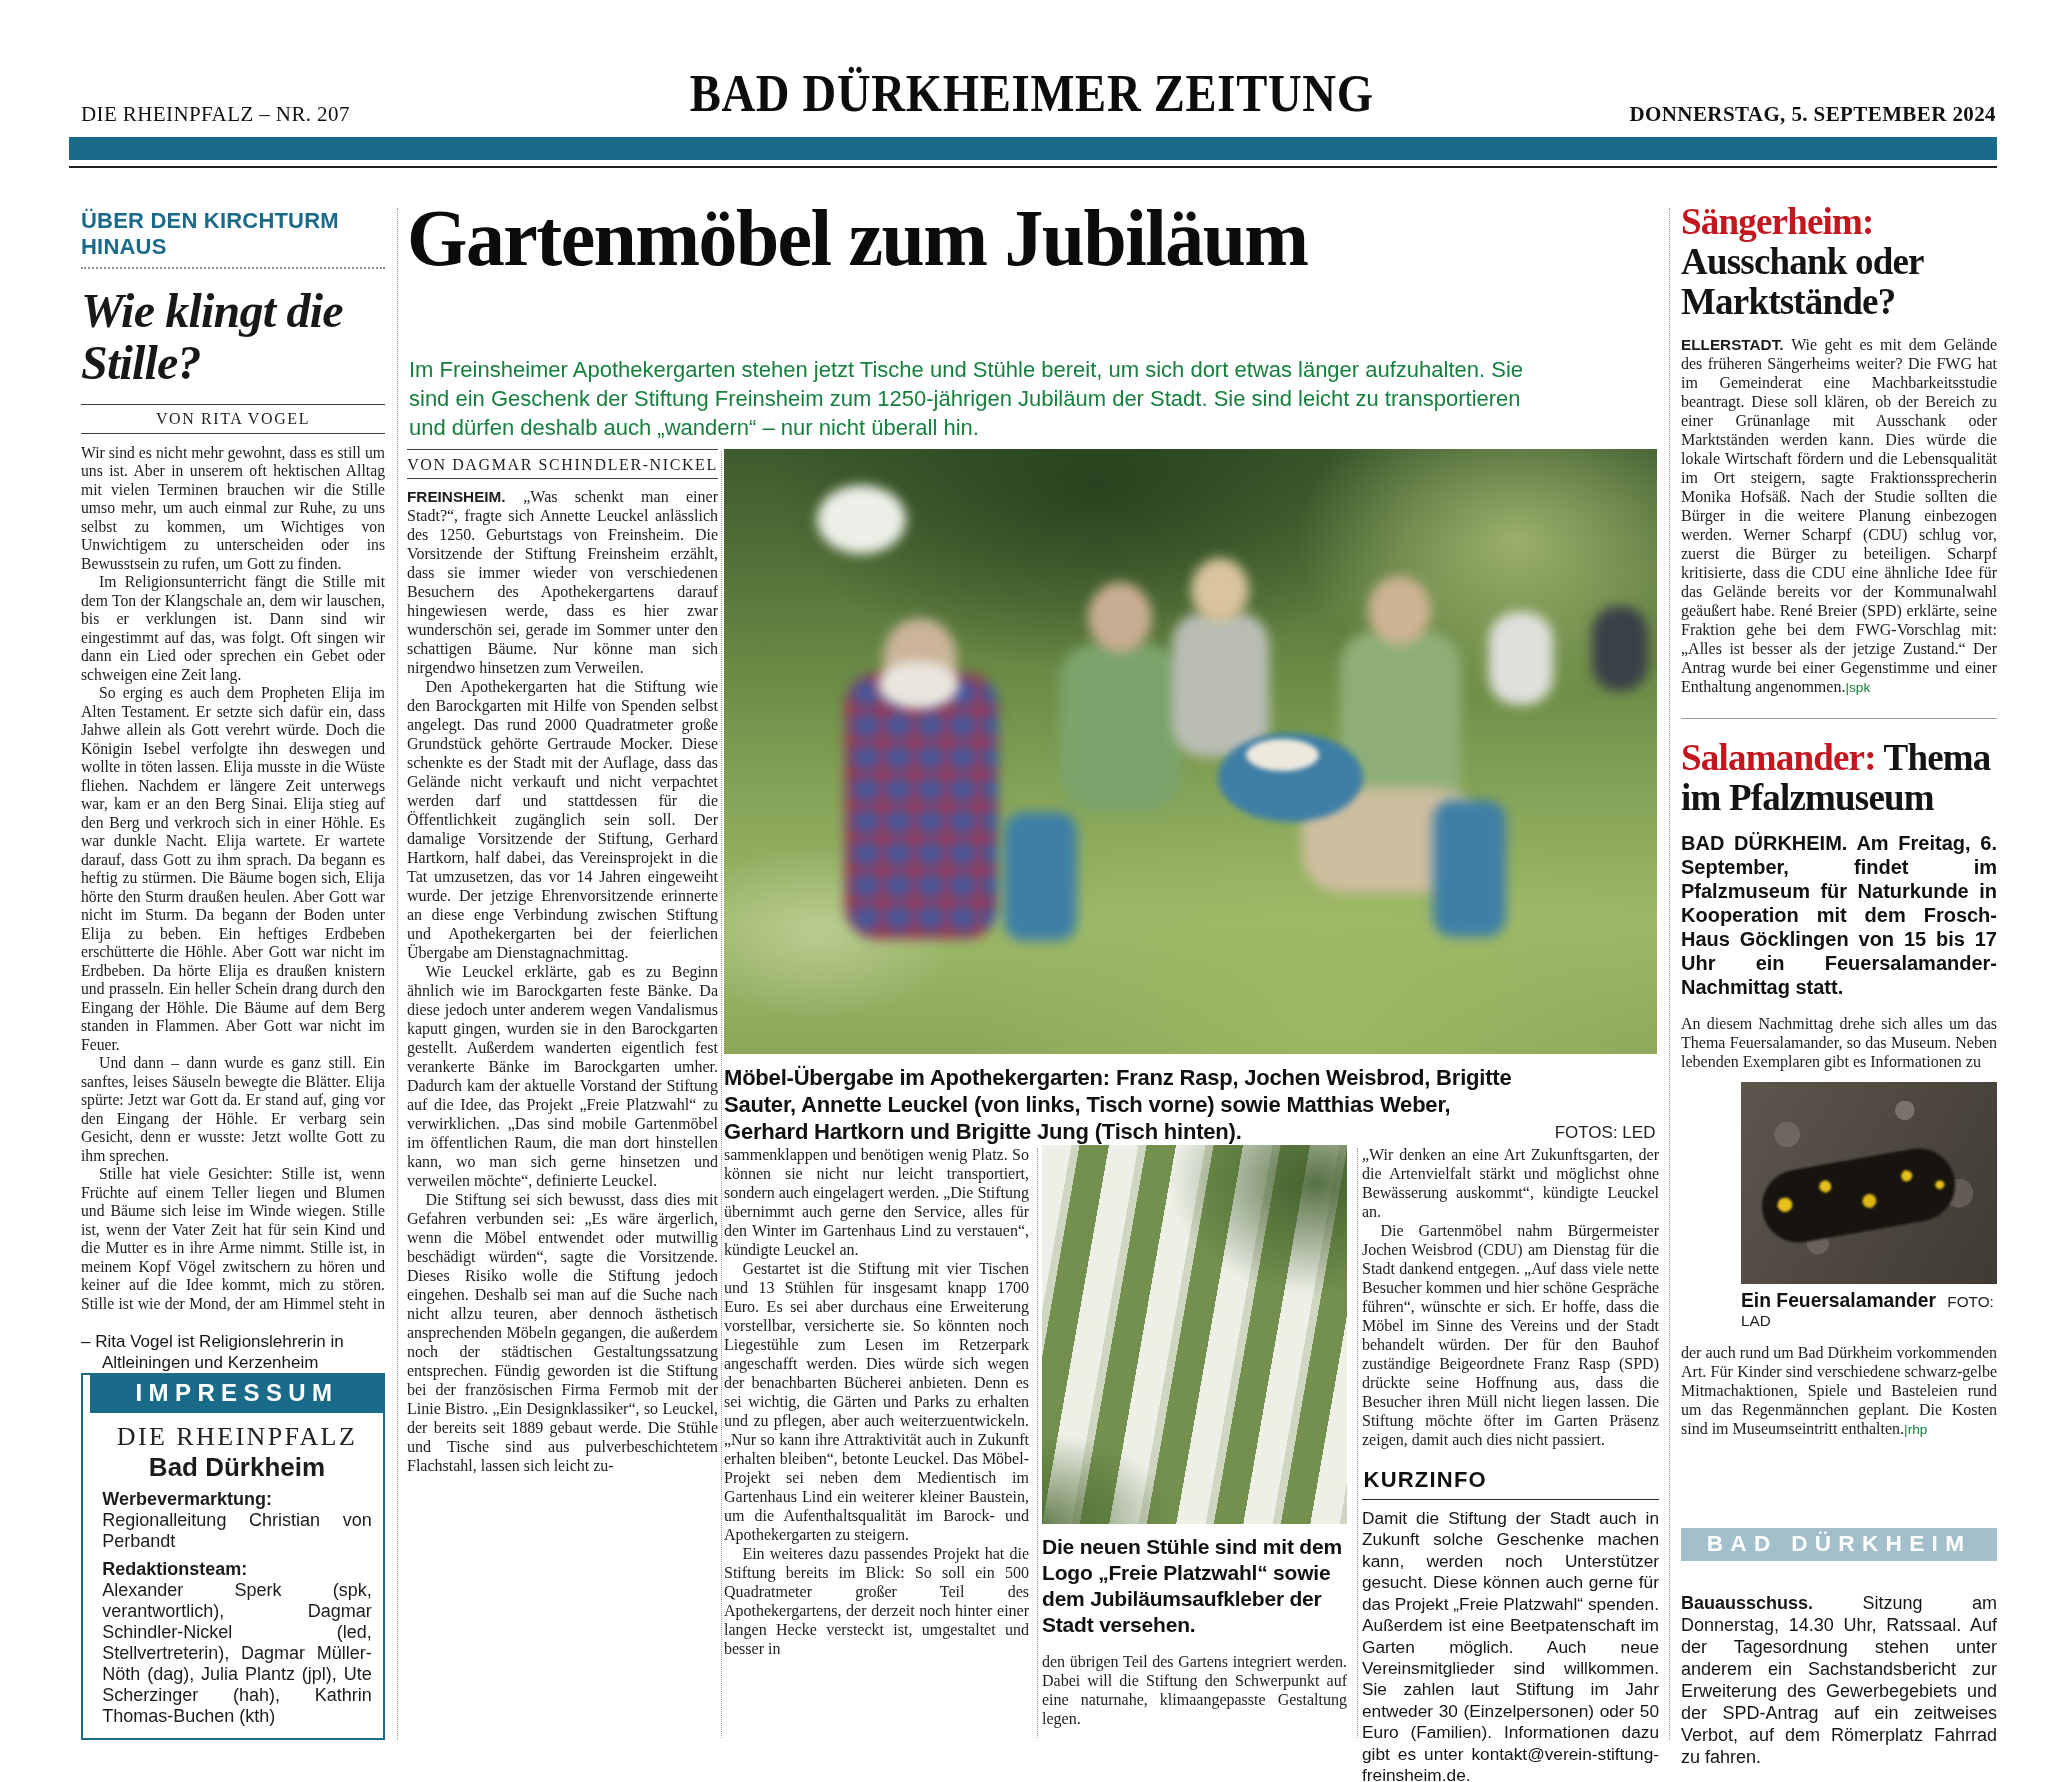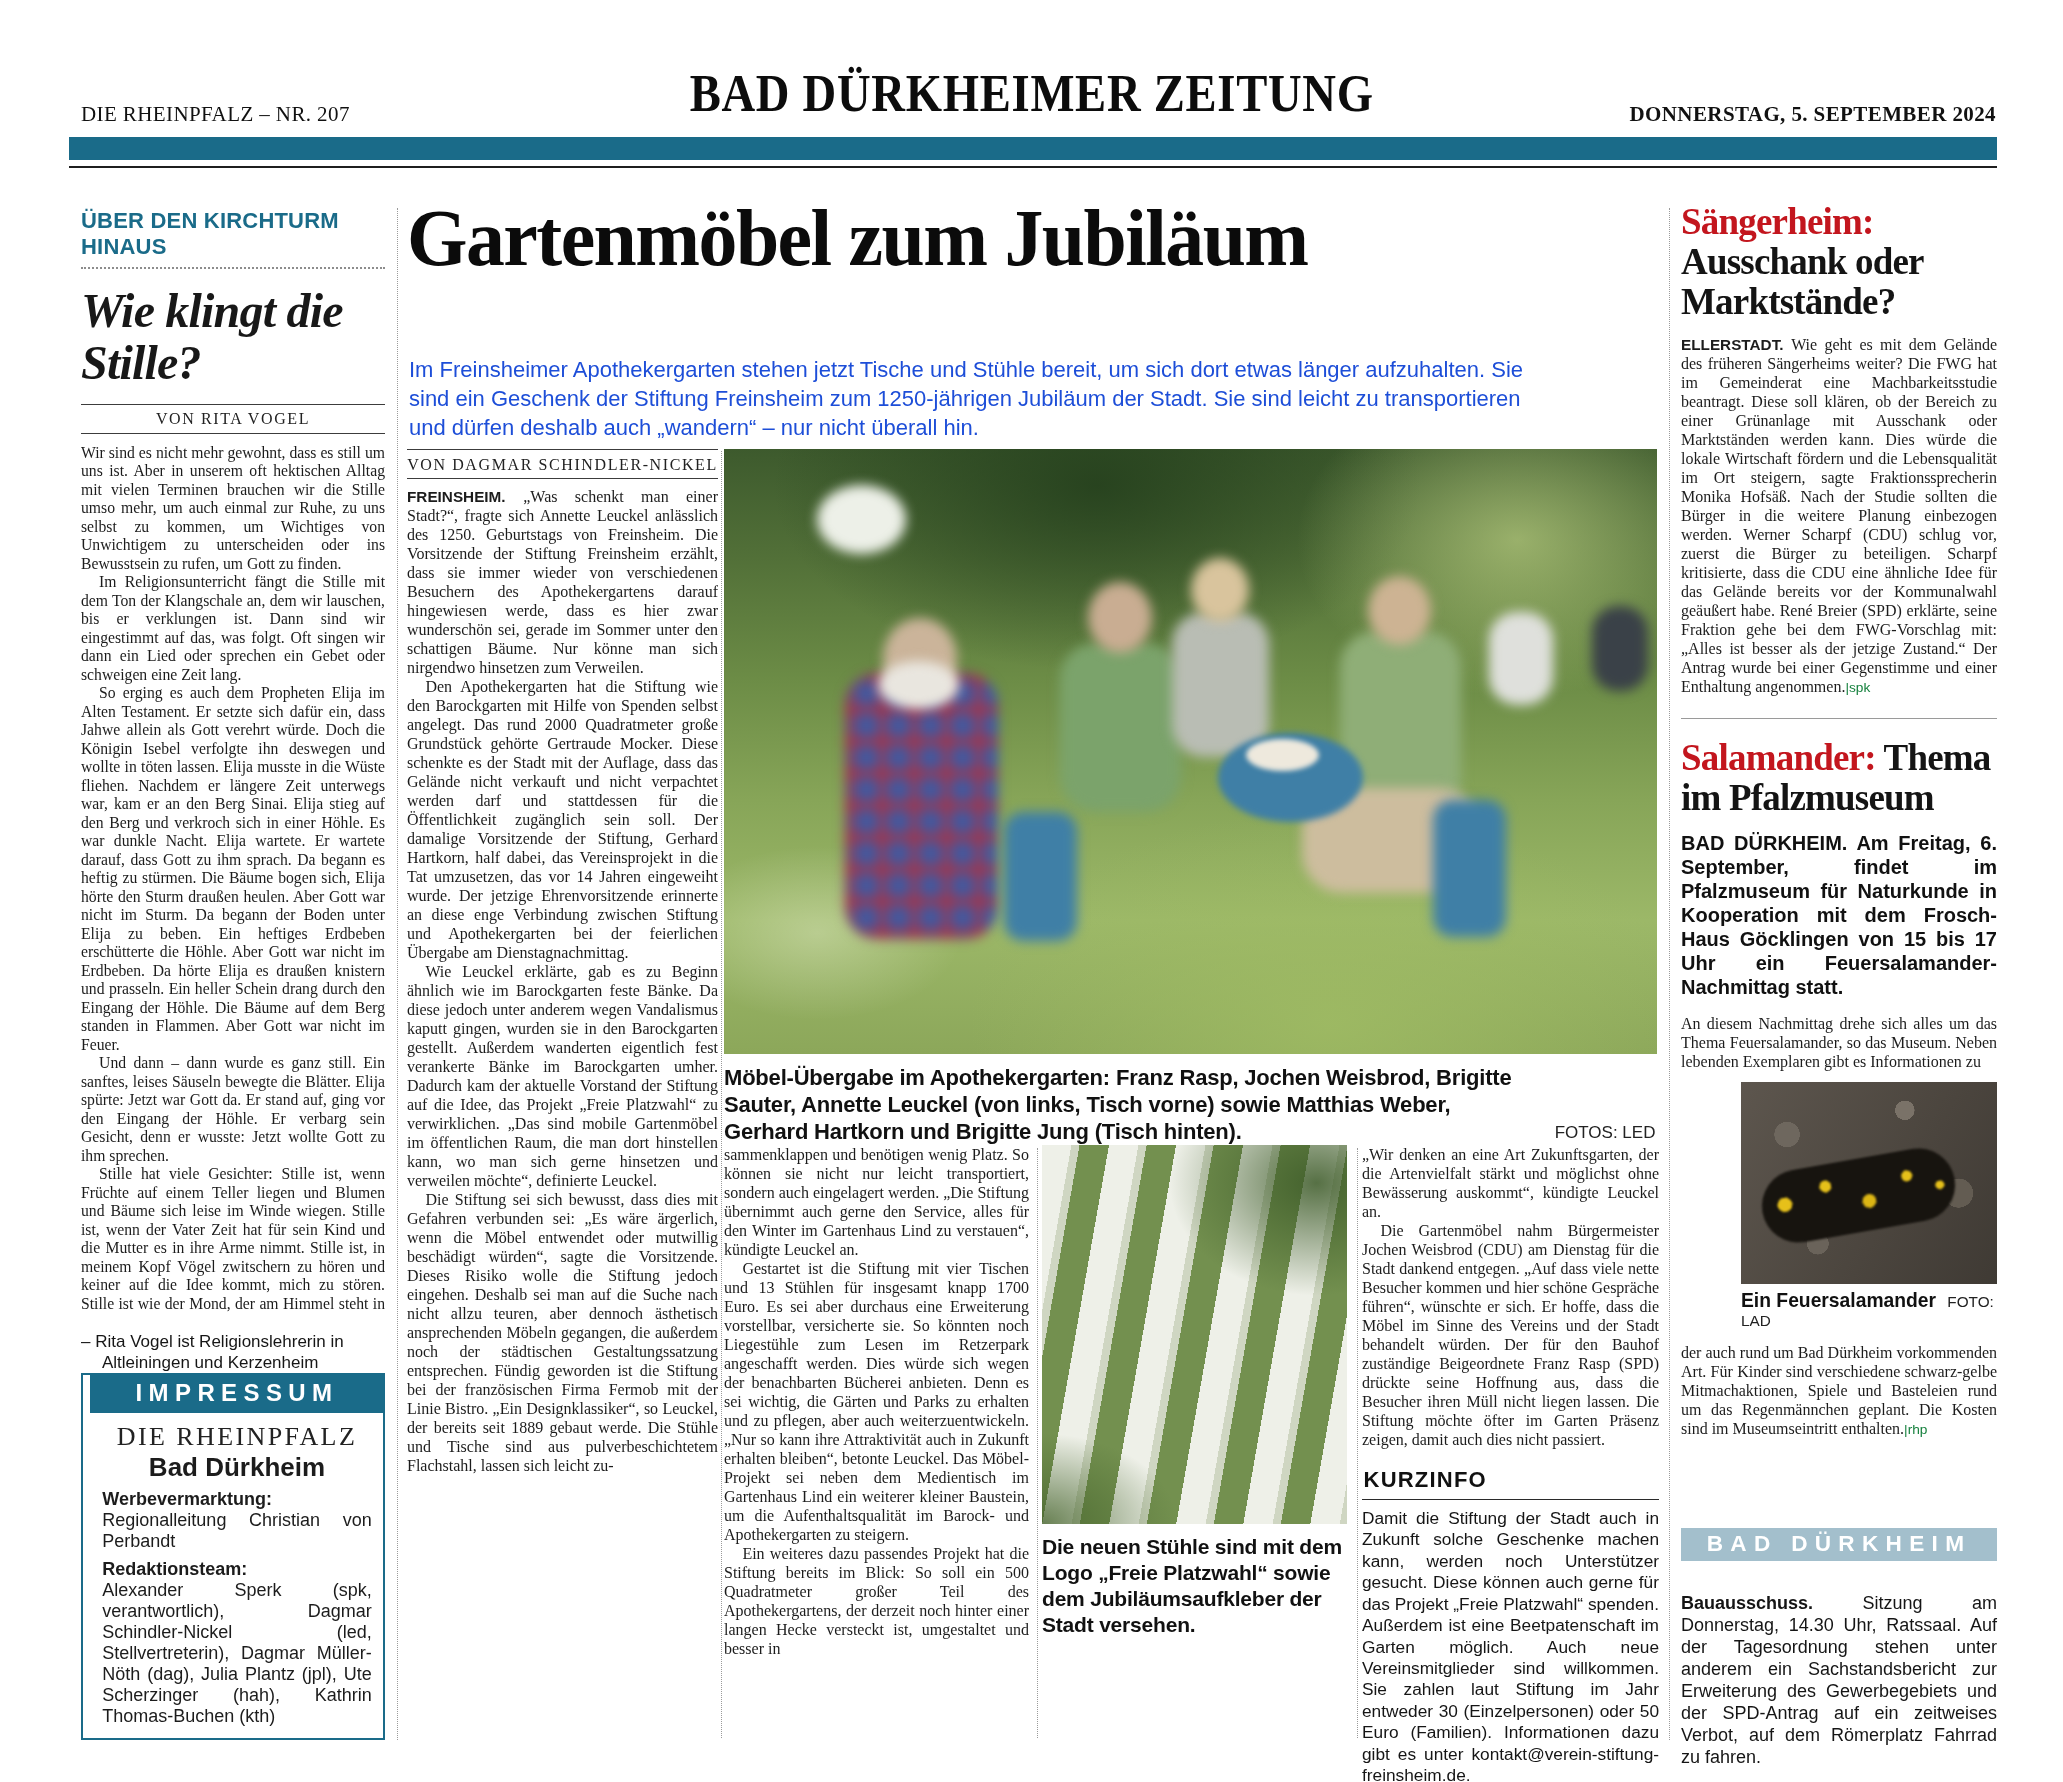--- a/index.html
+++ b/index.html
@@ -40,21 +40,21 @@
   #imp-brand{text-align:center;font-size:26px;letter-spacing:2.4px;color:#222;}
   #imp-region{text-align:center;font-family:"Liberation Sans","DejaVu Sans",sans-serif;font-weight:bold;font-size:26px;margin-bottom:6.4px;}
   .imp-label{font-family:"Liberation Sans","DejaVu Sans",sans-serif;font-weight:bold;font-size:18px;margin-top:6.4px;}
   .imp-text{font-family:"Liberation Sans","DejaVu Sans",sans-serif;font-size:18px;line-height:21px;text-align:justify;}
 
   
   #main-headline{position:absolute;left:407px;top:198px;width:1251px;}
   #main-headline .squeeze{display:inline-block;transform:scaleX(.96);transform-origin:left;
       font-weight:bold;font-size:81px;line-height:1;letter-spacing:-1.6px;color:#0b0b0b;white-space:nowrap;}
   #main-lede{position:absolute;left:409px;top:355px;width:1129px;
-      font-family:"Liberation Sans","DejaVu Sans",sans-serif;font-size:22px;line-height:29px;color:#1d4ed8;}
+      font-family:"Liberation Sans","DejaVu Sans",sans-serif;font-size:22px;line-height:29px;color:#15803d;}
   #main-col1{position:absolute;left:407px;top:449px;width:311px;height:1291px;overflow:hidden;}
   #main-col1 .byline-block{margin-bottom:8px;}
   #main-photo{position:absolute;left:724px;top:449px;width:933px;height:605px;overflow:hidden;
       background:
         radial-gradient(ellipse 242px 145px at 10% 80%, rgba(255,255,240,.30), transparent 60%),
         radial-gradient(ellipse 339px 242px at 85% 15%, rgba(215,232,150,.55), transparent 65%),
         radial-gradient(ellipse 451px 258px at 40% 6%, rgba(35,62,28,.85), transparent 72%),
         radial-gradient(ellipse 516px 306px at 65% 95%, rgba(160,188,100,.8), transparent 70%),
         linear-gradient(180deg,#3d5a2d 0%,#527038 18%,#6c8c46 38%,#87a558 58%,#9cb868 78%,#8ca75a 100%);}
   .fig{position:absolute;filter:blur(5.6px);}
@@ -203,20 +203,23 @@
 
   <div id="col2" class="flowcol btext">
     <p>sammenklappen und benötigen wenig Platz. So können sie nicht nur leicht transportiert, sondern auch eingelagert werden. „Die Stiftung übernimmt auch gerne den Service, alles für den Winter im Gartenhaus Lind zu verstauen“, kündigte Leuckel an.</p>
     <p>Gestartet ist die Stiftung mit vier Tischen und 13 Stühlen für insgesamt knapp 1700 Euro. Es sei aber durchaus eine Erweiterung vorstellbar, versicherte sie. So könnten noch Liegestühle zum Lesen im Retzerpark angeschafft werden. Dies würde sich wegen der benachbarten Bücherei anbieten. Denn es sei wichtig, die Gärten und Parks zu erhalten und zu pflegen, aber auch weiterzuentwickeln. „Nur so kann ihre Attraktivität auch in Zukunft erhalten bleiben“, betonte Leuckel. Das Möbel-Projekt sei neben dem Medientisch im Gartenhaus Lind ein weiterer kleiner Baustein, um die Aufenthaltsqualität im Barock- und Apothekergarten zu steigern.</p>
     <p>Ein weiteres dazu passendes Projekt hat die Stiftung bereits im Blick: So soll ein 500 Quadratmeter großer Teil des Apothekergartens, der derzeit noch hinter einer langen Hecke versteckt ist, umgestaltet und besser in</p>
   </div>
 
   <div id="col3" class="flowcol">
     <div id="col3-photo"></div>
     <div id="col3-caption">Die neuen Stühle sind mit dem Logo „Freie Platzwahl“ sowie dem Jubiläumsaufkleber der Stadt versehen.</div>
+    <div class="btext">
+      <p>den übrigen Teil des Gartens integriert werden. Dabei will die Stiftung den Schwerpunkt auf eine naturnahe, klimaangepasste Gestaltung legen.</p>
+    </div>
   </div>
 
   <div id="col4" class="flowcol">
     <div class="btext">
       <p>„Wir denken an eine Art Zukunftsgarten, der die Artenvielfalt stärkt und möglichst ohne Bewässerung auskommt“, kündigte Leuckel an.</p>
       <p>Die Gartenmöbel nahm Bürgermeister Jochen Weisbrod (CDU) am Dienstag für die Stadt dankend entgegen. „Auf dass viele nette Besucher kommen und hier schöne Gespräche führen“, wünschte er sich. Er hoffe, dass die Möbel im Sinne des Vereins und der Stadt behandelt würden. Der für den Bauhof zuständige Beigeordnete Franz Rasp (SPD) drückte seine Hoffnung aus, dass die Besucher ihren Müll nicht liegen lassen. Die Stiftung möchte öfter im Garten Präsenz zeigen, damit auch dies nicht passiert.</p>
     </div>
     <div id="kurzinfo">
       <div id="kurzinfo-title">KURZINFO</div>
       <div id="kurzinfo-text">Damit die Stiftung der Stadt auch in Zukunft solche Geschenke machen kann, werden noch Unterstützer gesucht. Diese können auch gerne für das Projekt „Freie Platzwahl“ spenden. Außerdem ist eine Beetpatenschaft im Garten möglich. Auch neue Vereinsmitglieder sind willkommen. Sie zahlen laut Stiftung im Jahr entweder 30 (Einzelpersonen) oder 50 Euro (Familien). Informationen dazu gibt es unter kontakt@verein-stiftung-freinsheim.de.</div>

